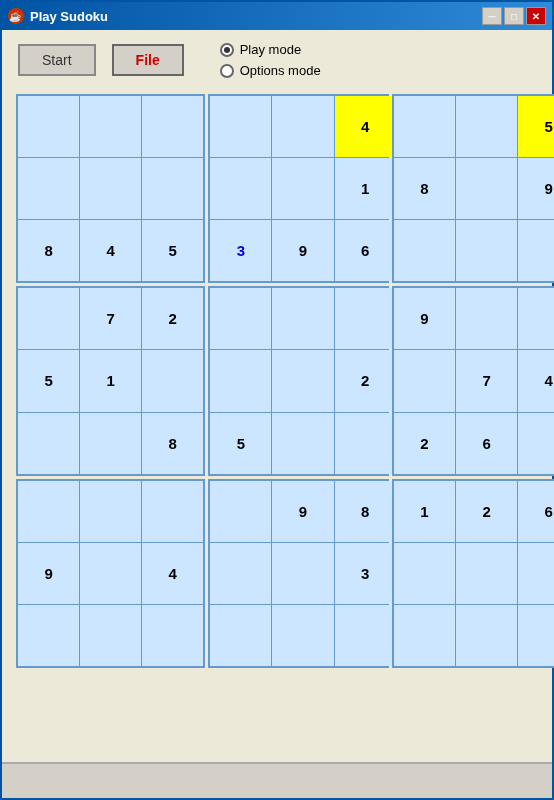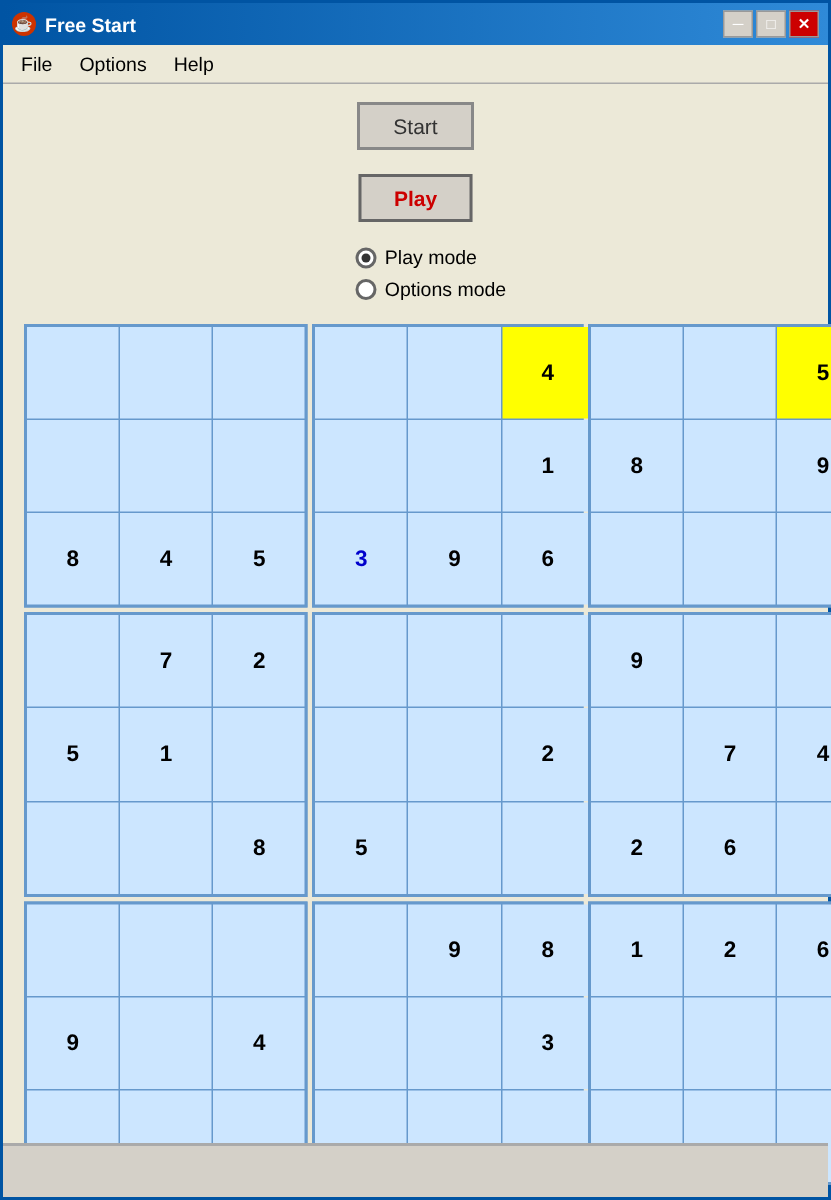--- a/index.html
+++ b/index.html
@@ -76,21 +76,20 @@
       padding: 2px 8px;
       font-size: 13px;
       cursor: pointer;
     }
     .toolbar {
       padding: 12px 16px;
       display: flex;
       align-items: center;
       gap: 16px;
       background: #ece9d8;
-      flex-direction: column;
     }
     .btn {
       padding: 6px 22px;
       font-size: 14px;
       cursor: pointer;
       border: 2px solid #888;
       background: #d4d0c8;
       font-family: Arial, sans-serif;
     }
     .btn-stop {
@@ -178,38 +177,33 @@
 </head>
 <body>
 
 <div class="window">
 
   <div class="title-bar">
     <div class="title-bar-left">
       <div class="title-icon">
         <span>☕</span>
       </div>
-      <span>Free Start</span>
+      <span>Play Sudoku</span>
     </div>
     <div class="window-controls">
       <div class="win-btn">─</div>
       <div class="win-btn">□</div>
       <div class="win-btn close">✕</div>
     </div>
   </div>
 
-  <div class="menubar">
-    <div class="menu-item">File</div>
-    <div class="menu-item">Options</div>
-    <div class="menu-item">Help</div>
-  </div>
 
   <div class="toolbar">
     <button class="btn btn-start">Start</button>
-    <button class="btn btn-stop">Play</button>
+    <button class="btn btn-stop">File</button>
     <div class="radio-group">
       <div class="radio-option">
         <div class="radio-circle selected"></div>
         <span>Play mode</span>
       </div>
       <div class="radio-option">
         <div class="radio-circle"></div>
         <span>Options mode</span>
       </div>
     </div>

